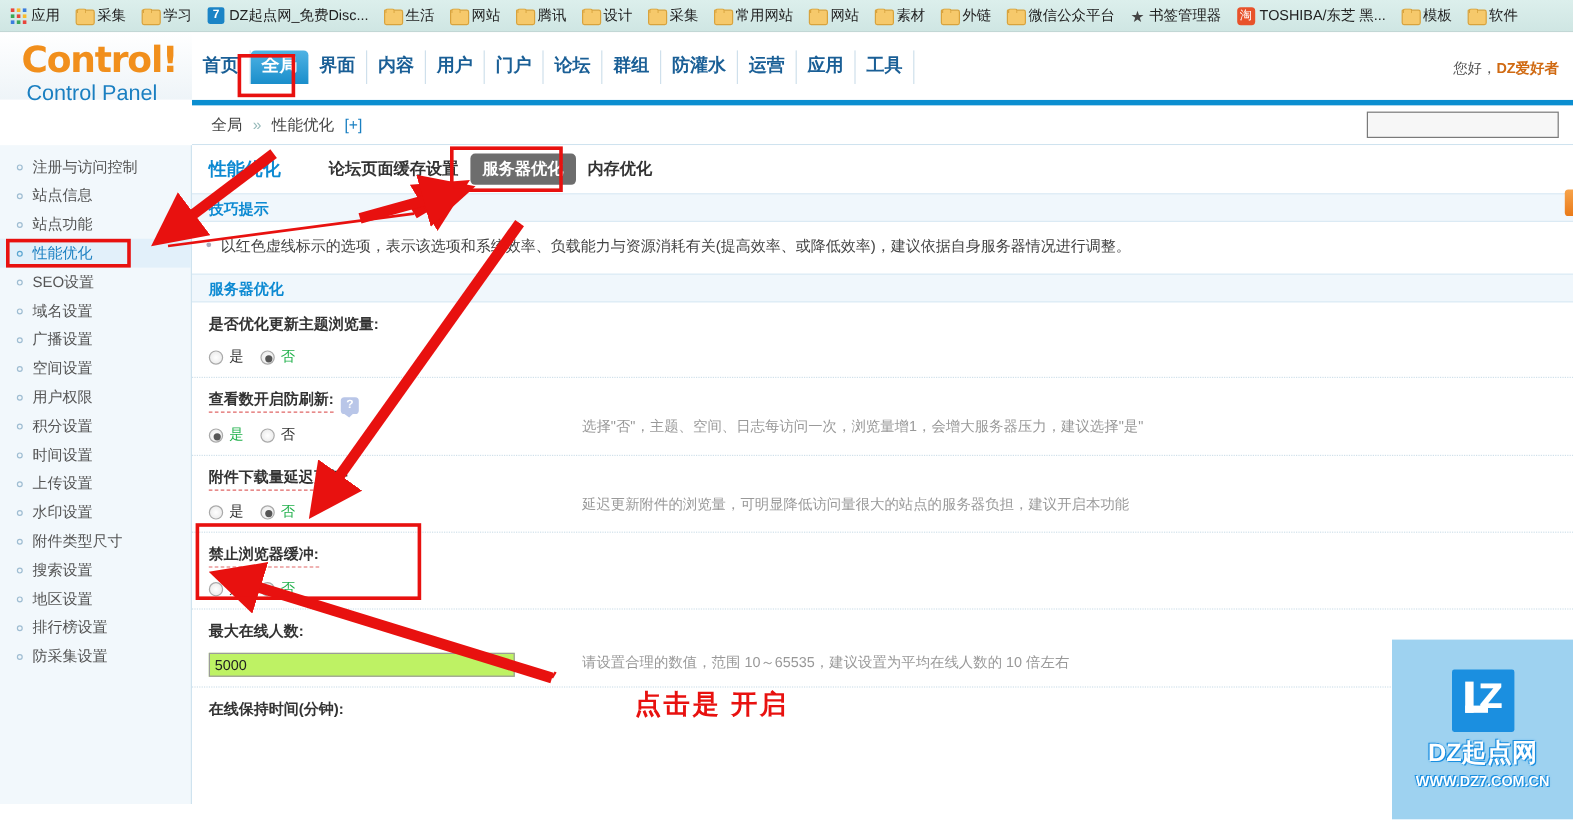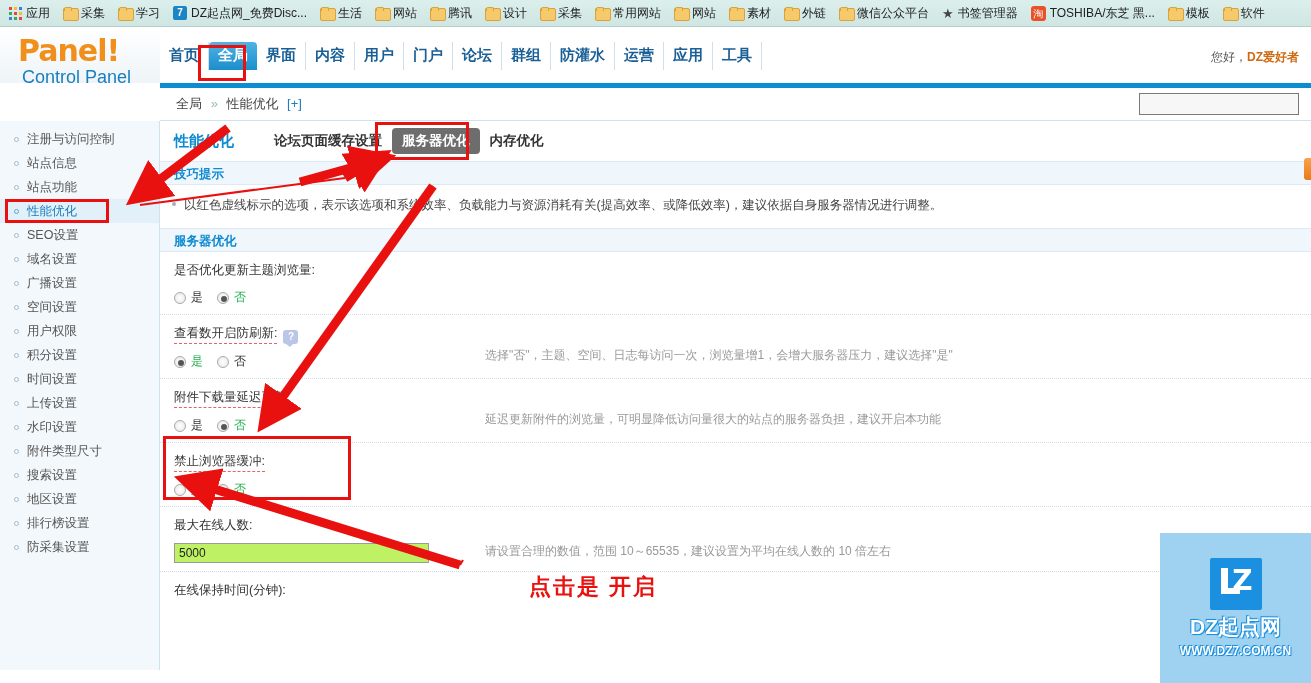--- a/index.html
+++ b/index.html
@@ -74,21 +74,21 @@
 
   
   .sechead{ background:#f0f7fc; border-top:1px solid #dbeaf4; border-bottom:1px solid #dbeaf4;
             height:24px; line-height:24px; padding-left:14px;
             font-size:12.5px; font-weight:bold; color:#0d8ad2; }
   .tipsbody{ padding:12px 14px 14px 24px; font-size:12.5px; color:#444; position:relative;}
   .tipsbody .bullet{ position:absolute; left:12px; top:17px; width:4px;height:4px;background:#aab;border-radius:50%;}
 
   
   .row{ border-bottom:1px dotted #cfe0ea; padding:10px 14px 8px; position:relative; }
-  .row .lbl{ font-size:12.5px; font-weight:normal; color:#333; display:inline-block;
+  .row .lbl{ font-size:12.5px; font-weight:bold; color:#333; display:inline-block;
              border-bottom:1px dashed #e06666; padding-bottom:1px; }
   .row .lbl.plain{ border-bottom:none; }
   .radios{ margin-top:9px; display:flex; align-items:center; gap:14px; }
   .rad{ display:flex; align-items:center; gap:5px; font-size:12px; }
   .rad .rb{ width:12px;height:12px;border-radius:50%;border:1px solid #a9a9a9;
             background:radial-gradient(#fff,#e6e6e6); position:relative; flex:0 0 12px;}
   .rad.on .rb:after{ content:""; position:absolute; left:3px; top:3px; width:6px;height:6px;
                      border-radius:50%; background:#555; }
   .rad.on span{ color:#22b14c; }
   .hint{ position:absolute; left:325px; top:32px; font-size:12px; color:#999; }
@@ -205,21 +205,21 @@
       <span>模板</span>
     </div>
     <div class="bm">
       <span class="folder"></span>
       <span>软件</span>
     </div>
   </div>
 
 <div id="header">
   <div id="logo">
-    <div class="d1">Panel!</div>
+    <div class="d1">Control!</div>
     <div class="d2">Control Panel</div>
   </div>
   <div id="navwrap">
     <div id="nav">
         <div class="nv">首页</div>
         <div class="nv active">全局</div>
         <div class="nv">界面</div>
         <div class="nv">内容</div>
         <div class="nv">用户</div>
         <div class="nv">门户</div>

